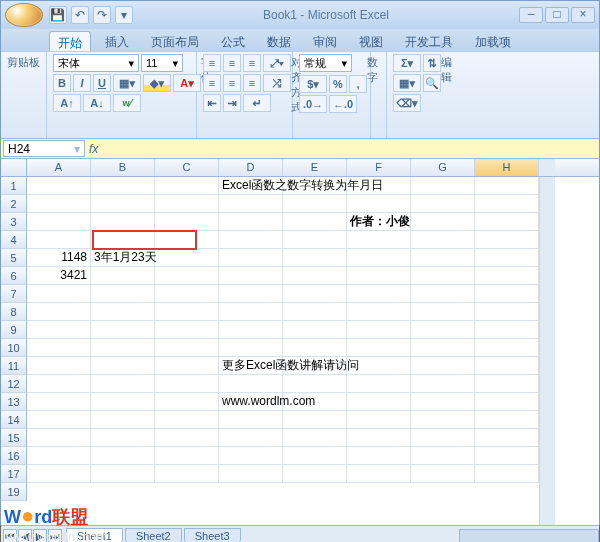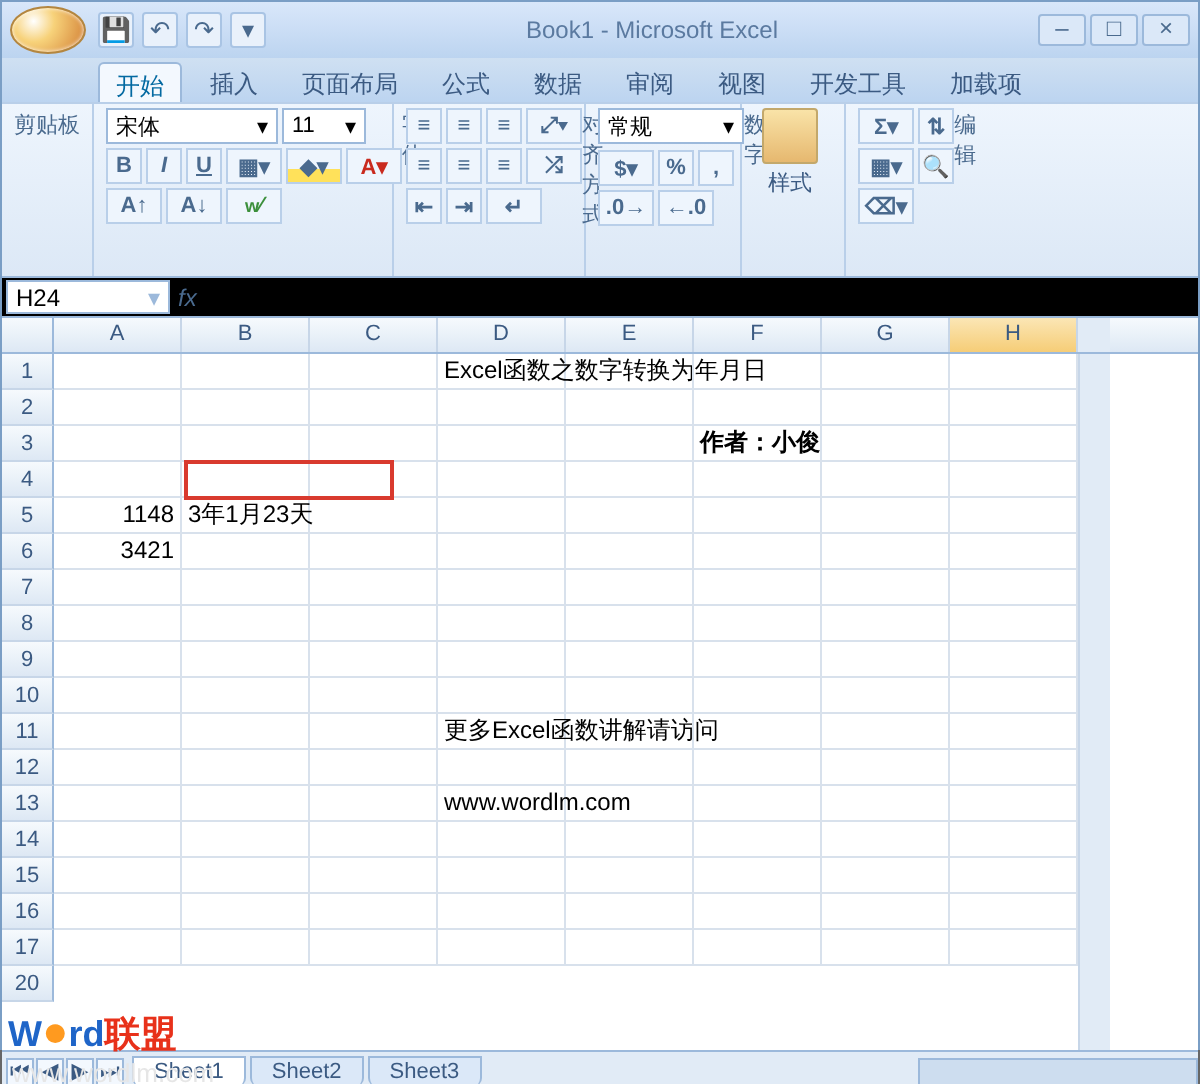--- a/index.html
+++ b/index.html
@@ -17,21 +17,21 @@
 .tab.active{ background:#f3f8fe; border:1px solid #9cb9db; border-bottom:none; color:#0369a1;}
 .ribbon{ background:linear-gradient(#eef5fd,#dce8f6); border-top:1px solid #b9cfe9; border-bottom:1px solid #9cb9db; height:88px; display:flex;}
 .group{ border-right:1px solid #b9cfe9; padding:2px 6px; display:flex; justify-content:space-between;}
 .group .glabel{ text-align:center; font-size:11px; color:#4a6a8e; padding-top:1px;}
 .btnlarge{ width:36px; display:flex; flex-direction:column; align-items:center; gap:2px; font-size:11px; color:#3b5a82;}
 .btnlarge .ico{ width:28px; height:28px; border:1px solid #c3a86b; background:linear-gradient(#fff2c8,#f6d88a); border-radius:2px;}
 .fontrow{ display:flex; gap:2px; align-items:center; margin-bottom:2px;}
 .combo{ background:#fff; border:1px solid #9cb9db; height:18px; padding:0 4px; display:flex; align-items:center; justify-content:space-between; font-size:11px;}
 .mini{ width:18px; height:18px; background:#eef5fd; border:1px solid #b9cfe9; display:flex; align-items:center; justify-content:center; color:#4a6a8e; font-size:11px; font-weight:bold;}
 .miniwide{ width:28px;}
-.formulabar{ background:#000000; border-bottom:1px solid #9cb9db; height:20px; display:flex; align-items:center;}
+.formulabar{ background:#fef9c3; border-bottom:1px solid #9cb9db; height:20px; display:flex; align-items:center;}
 .namebox{ width:82px; background:#fff; border:1px solid #9cb9db; margin:1px 2px; height:17px; padding:0 4px; display:flex; align-items:center; justify-content:space-between;}
 .fxarea{ display:flex; align-items:center; margin-left:2px; gap:4px;}
 .fxbtn{ font-style:italic; color:#4a6a8e;}
 .grid-wrap{ background:#fff; display:flex; height:348px;}
 .hdr-row{ display:flex; background:linear-gradient(#f6fafd,#dde8f4); border-bottom:1px solid #9cb9db;}
 .hdr-row .colh{ border-right:1px solid #c7d6e8; text-align:center; font-size:11px; color:#3b5a82; height:17px; line-height:17px;}
 .corner{ width:26px; border-right:1px solid #9cb9db; background:linear-gradient(#f6fafd,#dde8f4);}
 .rows{ }
 .rowh{ width:26px; height:18px; background:linear-gradient(#f6fafd,#dde8f4); border-right:1px solid #9cb9db; border-bottom:1px solid #c7d6e8; text-align:center; font-size:11px; color:#3b5a82; line-height:18px;}
 .cells{ }
@@ -139,41 +139,37 @@
         <div class="fontrow">
           <div class="mini">⇤</div>
           <div class="mini">⇥</div>
           <div class="mini miniwide">↵</div>
         </div>
       </div>
       <div class="glabel">对齐方式</div>
     </div>
     <div class="group" style="width:78px;">
       <div>
-        <div class="combo" style="width:73px;">
+        <div class="combo" style="width:53px;">
             <span>常规</span>
             <span>▾</span>
           </div>
         <div class="fontrow" style="margin-top:3px;">
           <div class="mini miniwide">$▾</div>
           <div class="mini">%</div>
           <div class="mini">,</div>
         </div>
         <div class="fontrow">
           <div class="mini miniwide">.0→</div>
           <div class="mini miniwide">←.0</div>
         </div>
       </div>
       <div class="glabel">数字</div>
     </div>
     <div class="group">
-      <div class="btnlarge">
-        <div class="ico" style="background:linear-gradient(#f9e3a8,#e6b86f);"></div>
-        <span>样式</span>
-      </div>
       <div class="glabel">&nbsp;</div>
     </div>
     <div class="group" style="width:56px; border-right:none;">
       <div>
         <div class="fontrow">
             <div class="mini miniwide">Σ▾</div>
             <div class="mini">⇅</div>
           </div>
         <div class="fontrow">
             <div class="mini miniwide">▦▾</div>
@@ -222,21 +218,21 @@
           <div class="rowh">8</div>
           <div class="rowh">9</div>
           <div class="rowh">10</div>
           <div class="rowh">11</div>
           <div class="rowh">12</div>
           <div class="rowh">13</div>
           <div class="rowh">14</div>
           <div class="rowh">15</div>
           <div class="rowh">16</div>
           <div class="rowh">17</div>
-          <div class="rowh">20</div>
+          <div class="rowh">19</div>
         </div>
       <div class="cells" id="cellgrid" style="position:relative;">
       <div class="cellrow">
             <div class="cell colA"></div>
             <div class="cell colB"></div>
             <div class="cell colC"></div>
             <div class="cell colD align-center" style="overflow: visible;">Excel函数之数字转换为年月日</div>
             <div class="cell colE"></div>
             <div class="cell colF"></div>
             <div class="cell colG"></div>

